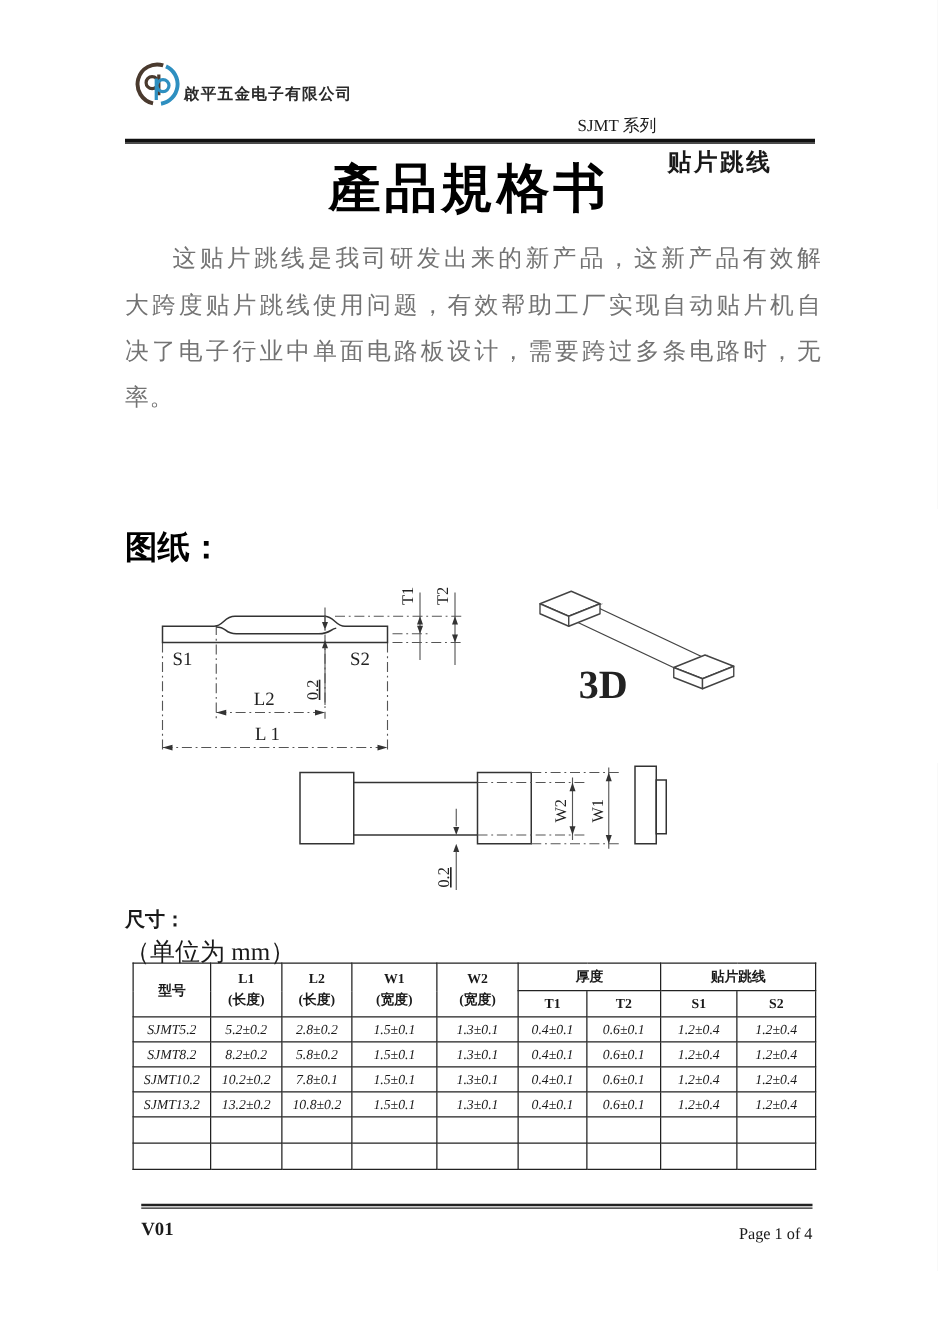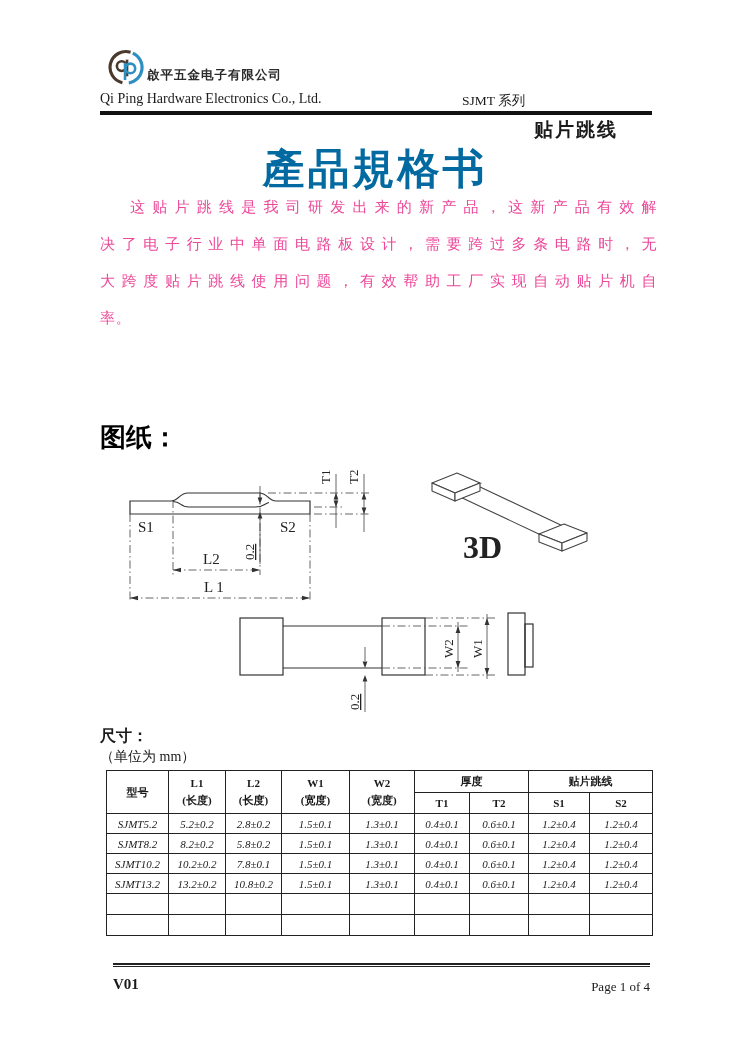--- a/index.html
+++ b/index.html
@@ -13,30 +13,30 @@
 
   
   .company-cn { left:147px; top:67px; font:bold 12.5px "Liberation Sans","DejaVu Sans",sans-serif; color:#2b2b2b; letter-spacing:1px; }
   .company-en { left:100px; top:91px; font:14px "Liberation Serif",serif; }
   .series     { left:462px; top:92px; font:13.5px "Liberation Serif",serif; }
   .product    { left:534px; top:89px; font:bold 19px "Liberation Sans","DejaVu Sans",sans-serif; letter-spacing:2px;margin-top:28px; }
   .header-rule{ left:100px; top:111px; width:552px; height:3px;
                 border-top:3px solid #111; border-bottom:1px solid #111; }
 
   .doc-title { left:0; top:123px; width:750px; text-align:center;
-               font:bold 42px "Liberation Sans","DejaVu Sans",sans-serif; letter-spacing:3px; color:#0369a1;margin-top:18px; }
-
-  .intro { left:100px; top:189px; width:557px; font-size:15px; line-height:37px; color:#ec4899; }
+               font:bold 42px "Liberation Sans","DejaVu Sans",sans-serif; letter-spacing:3px; color:#000000; }
+
+  .intro { left:100px; top:189px; width:557px; font-size:19px; line-height:37px; color:#737373; }
   .intro .ln { text-align:justify; text-align-last:justify; letter-spacing:0.5px; }
   .intro .ln.first { text-indent:2em; }
   .intro .ln.last  { text-align-last:left; }
 
   .sec-drawing { left:100px; top:420px; font:bold 26px "Liberation Sans","DejaVu Sans",sans-serif; color:#000; }
   .sec-size    { left:100px; top:726px; font:bold 16px "Liberation Sans","DejaVu Sans",sans-serif; }
-  .unit-note   { left:100px; top:748px; font-size:14px; }
+  .unit-note   { left:100px; top:748px; font-size:20px; }
 
   svg { display:block; }
   svg text { font-family:"Liberation Serif","DejaVu Serif",serif; fill:#222; }
   .dim { stroke:#555; stroke-width:0.9; fill:none; stroke-dasharray:8 3 1.5 3; }
   .solid { stroke:#333; stroke-width:1.2; fill:none; }
   .thin  { stroke:#555; stroke-width:0.9; fill:none; }
   .arr { fill:#333; stroke:none; }
   .face { fill:#ffffff; stroke:#444; stroke-width:1.1; stroke-linejoin:round; }
   .crease { stroke:#9a9a9a; stroke-width:0.8; fill:none; }
 
@@ -65,31 +65,30 @@
 
   <svg class="abs" style="left:108px; top:49px;" width="37" height="37" viewBox="0 0 40 40">
     <path d="M 24.4,3.6 A 17 17 0 1 0 15.6,36.4" fill="none" stroke="#4a3a2e" stroke-width="3.4"></path>
     <path d="M 26.8,4.4 A 17 17 0 0 1 22.5,36.7" fill="none" stroke="#2e8fc0" stroke-width="3.4"></path>
     <circle cx="14.8" cy="18.5" r="5.2" fill="none" stroke="#4a3a2e" stroke-width="2.8"></circle>
     <line x1="20.6" y1="11.5" x2="20.6" y2="29.5" stroke="#4a3a2e" stroke-width="2.8"></line>
     <circle cx="24.2" cy="21" r="5.2" fill="none" stroke="#2e8fc0" stroke-width="2.8"></circle>
     <line x1="18.4" y1="15" x2="18.4" y2="33.5" stroke="#2e8fc0" stroke-width="2.8"></line>
   </svg>
   <div class="abs company-cn">啟平五金电子有限公司</div>
-  <div class="abs company-en">Qi Ping Hardware Electronics Co., Ltd.</div>
   <div class="abs series">SJMT 系列</div>
   <div class="abs product">贴片跳线</div>
   <div class="abs header-rule"></div>
 
   <h1 class="abs doc-title">產品規格书</h1>
 
   <div class="abs intro">
     <div class="ln first">这贴片跳线是我司研发出来的新产品，这新产品有效解</div>
+    <div class="ln">大跨度贴片跳线使用问题，有效帮助工厂实现自动贴片机自</div>
     <div class="ln">决了电子行业中单面电路板设计，需要跨过多条电路时，无</div>
-    <div class="ln">大跨度贴片跳线使用问题，有效帮助工厂实现自动贴片机自</div>
     <div class="ln last">率。</div>
   </div>
 
   <h2 class="abs sec-drawing">图纸：</h2>
 
   <svg class="abs" style="left:118px; top:448px;" width="265" height="155" viewBox="0 0 265 155">
     <g>
       <line class="dim" x1="12" y1="66" x2="12" y2="153"></line>
       <line class="dim" x1="55" y1="52" x2="55" y2="127"></line>
       <line class="dim" x1="142" y1="44" x2="142" y2="127"></line>

